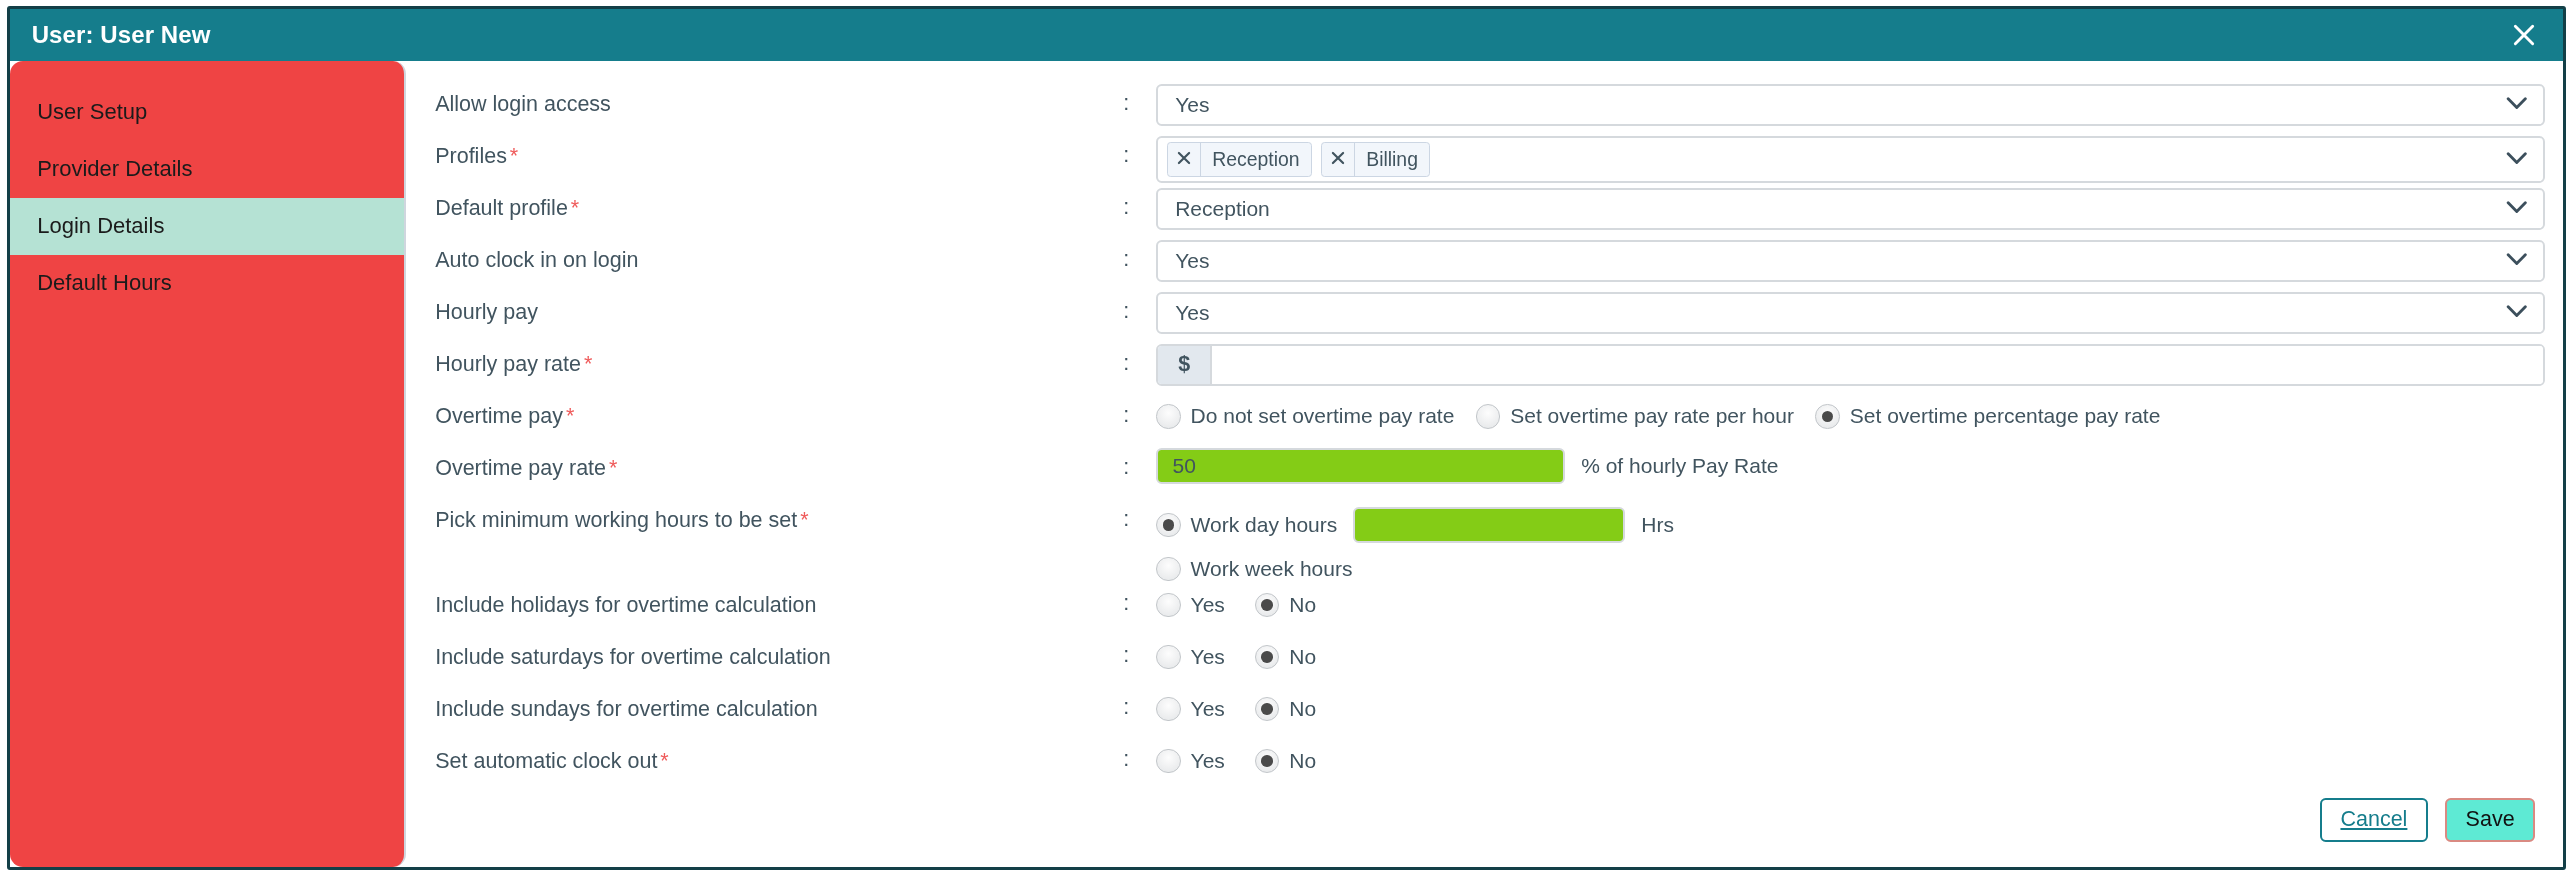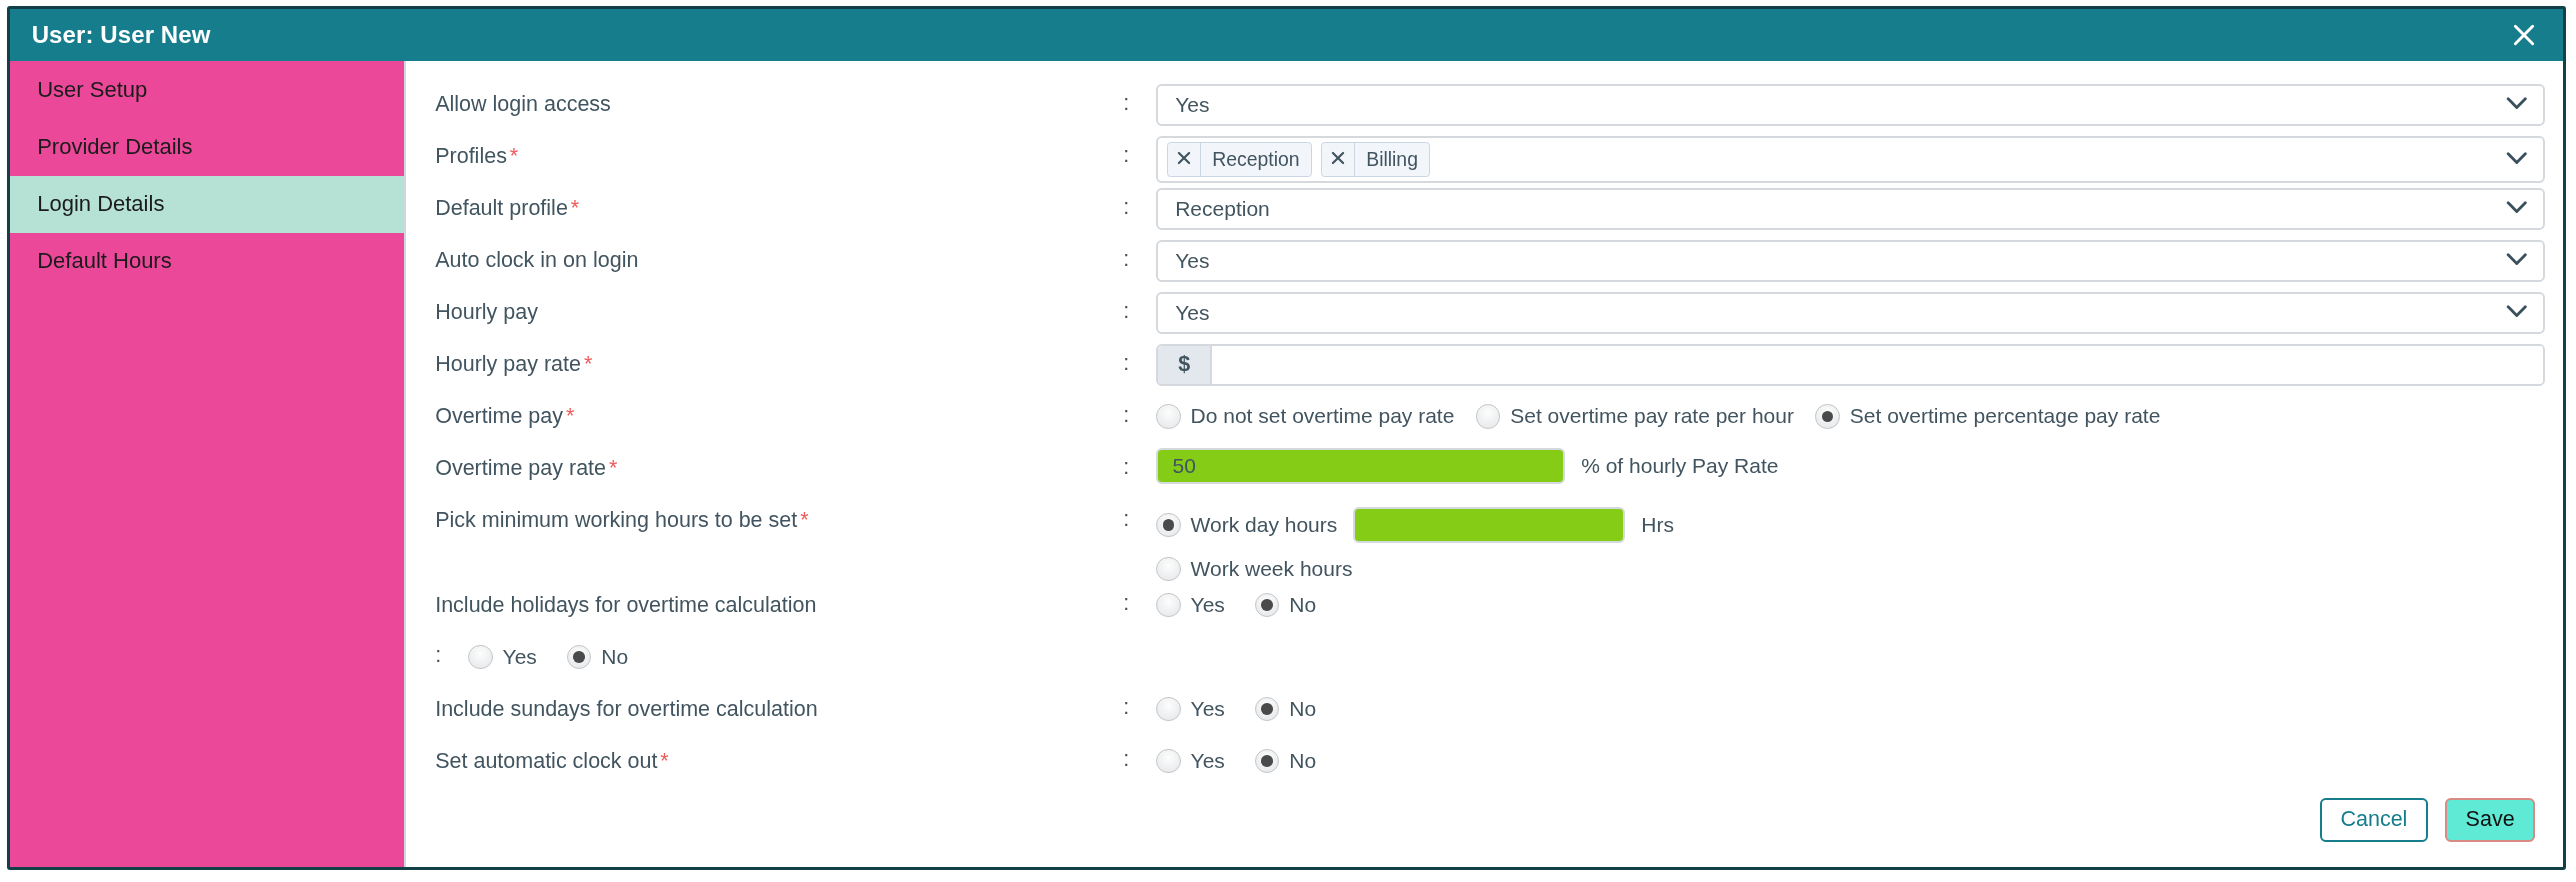--- a/index.html
+++ b/index.html
@@ -59,24 +59,25 @@
 
   
   .body-wrap {
     flex: 1;
     display: flex;
     min-height: 0;
   }
   .sidebar {
     width: 396px;
     min-width: 396px;
-    background: #ec4899;
+    background: #ef4444;
     border-right: 2.2px solid #cfd6de;
     box-sizing: border-box;
-    padding-top: 1px;
+    padding-top: 23px;
+    border-radius: 13px;
   }
   .side-item {
     height: 57px;
     display: flex;
     align-items: center;
     padding-left: 27px;
     font-size: 22px;
     color: #1b1b1b;
     cursor: pointer;
     box-sizing: border-box;
@@ -284,20 +285,21 @@
     padding: 7.2px 18.6px;
     border-radius: 5.7px;
     cursor: pointer;
     font-family: "Liberation Sans", sans-serif;
     line-height: 1.2;
   }
   .btn-cancel {
     background: #ffffff;
     border: 2.2px solid #157d8c;
     color: #157d8c;
+    text-decoration: underline;
   }
   .btn-save {
     background: #5eead4;
     border: 2.2px solid #d98a82;
     color: #111111;
   }
 </style>
 </head>
 <body>
 
@@ -532,20 +534,23 @@
                   <span class="radio checked">
                       <span class="dot"></span>
                     </span>
                   <span class="radio-text">No</span>
                 </div>
               </div>
             </div>
           </div>
 
           <div class="row" style="min-height:52px">
+            <div class="row-label">
+              <span>Include saturdays for overtime calculation</span>
+            </div>
             <div class="colon">:</div>
             <div class="row-field">
               <div class="radio-line yn-group" style="padding-top:8.6px">
                 <div class="radio-opt">
                   <span class="radio"></span>
                   <span class="radio-text">Yes</span>
                 </div>
                 <div class="radio-opt">
                   <span class="radio checked">
                       <span class="dot"></span>

